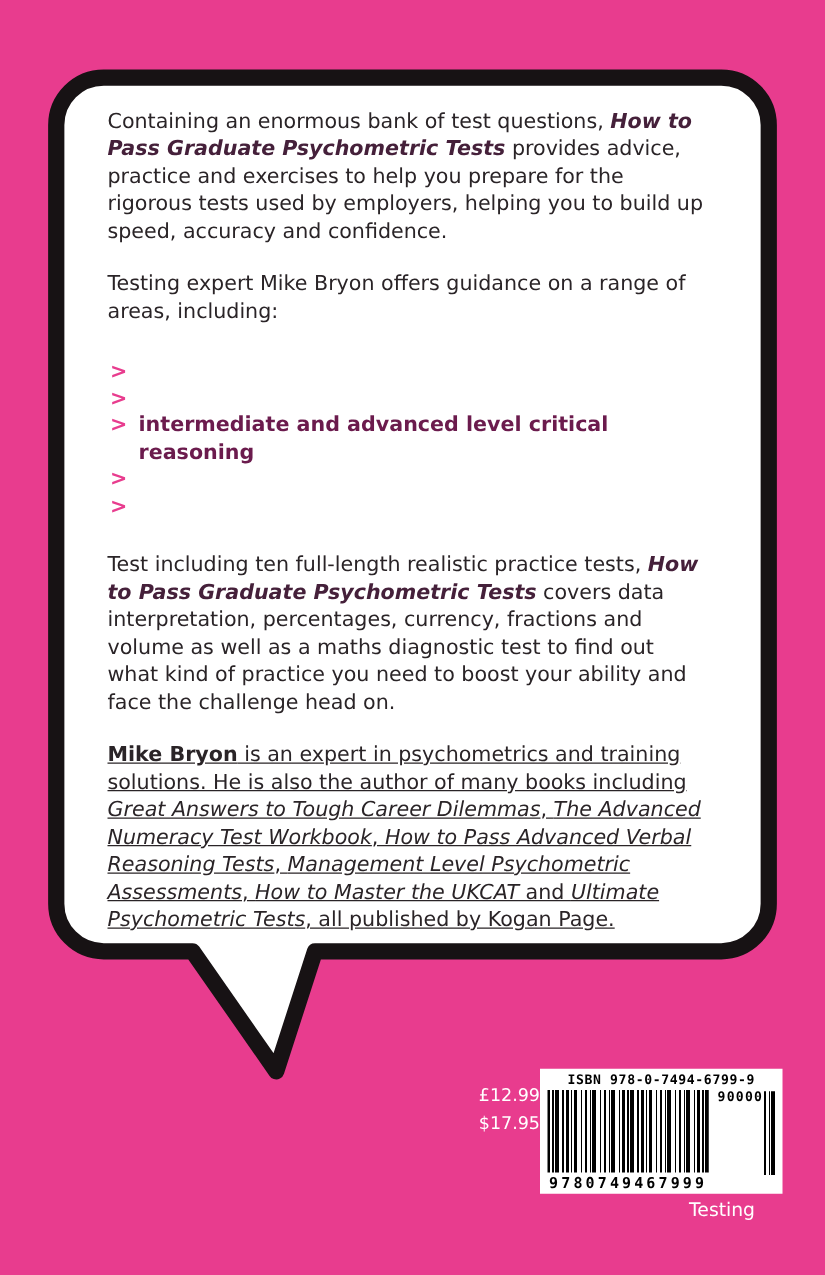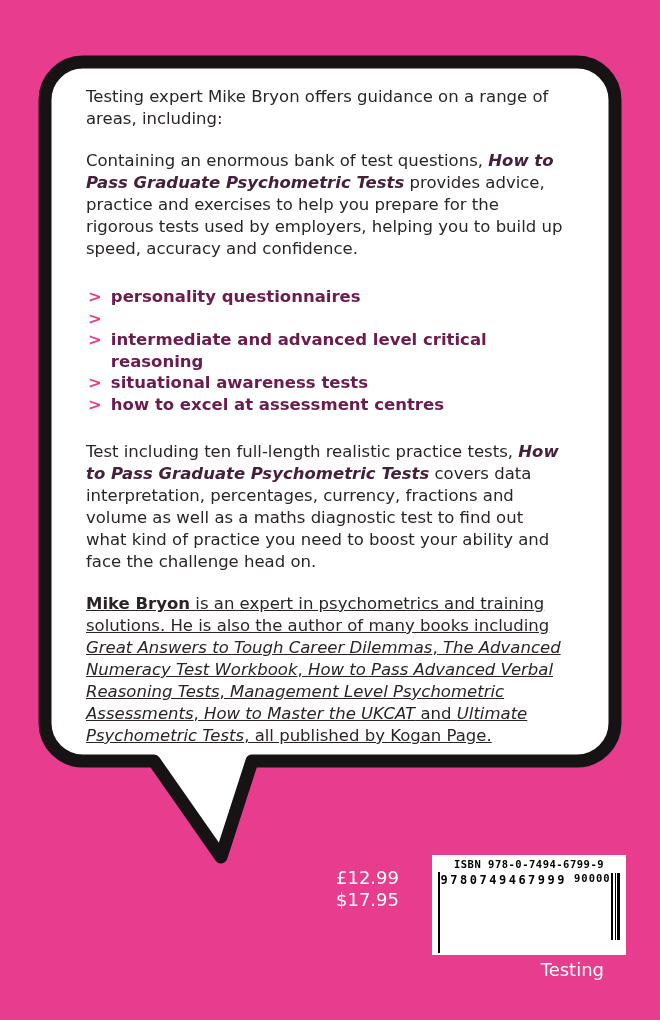--- a/index.html
+++ b/index.html
@@ -60,22 +60,23 @@
     font-size: 12.5px;
     line-height: 16.5px;
   }
   .pub-name, .pub-web { font-weight: 700; }
   .pub-city { color: rgba(255,255,255,0.85); }
   .prices {
     position: absolute;
     left: 336px;
     top: 867px;
     width: 96px;
+    text-align: right;
     color: #ffffff;
-    font-size: 18px;
+    font-size: 14px;
     line-height: 21.5px;
   }
   .barcode {
     position: absolute;
     left: 432px;
     top: 855px;
     width: 194px;
     height: 100px;
     background: #ffffff;
     color: #000;
@@ -85,21 +86,21 @@
   }
   .isbn-row {
     font-family: "DejaVu Sans Mono", "Liberation Mono", monospace;
     font-size: 10.5px;
     font-weight: 700;
     text-align: center;
     letter-spacing: 0.5px;
     white-space: nowrap;
   }
   .bars-row { display: flex; gap: 7px; flex: 1; margin-top: 2px; }
-  .main-col { flex: 1; display: flex; flex-direction: row; }
+  .main-col { flex: 1; display: flex; flex-direction: column; }
   .bars {
     background: repeating-linear-gradient(90deg,
       #000 0px, #000 2px,
       #fff 2px, #fff 4px,
       #000 4px, #000 5px,
       #fff 5px, #fff 6px,
       #000 6px, #000 9px,
       #fff 9px, #fff 12px,
       #000 12px, #000 13px,
       #fff 13px, #fff 15px);
@@ -125,56 +126,53 @@
     font-size: 10.5px;
     font-weight: 700;
     letter-spacing: 1px;
   }
   .bars.addon { flex: 1; margin-top: 1px; margin-bottom: 13px; }
   .category {
     position: absolute;
     right: 56px;
     top: 959px;
     color: #ffffff;
-    font-size: 18px;
+    font-size: 15px;
   }
 </style>
 </head>
 <body>
 
 <div class="page">
 
   <svg class="bubble-svg" width="660" height="1020" viewBox="0 0 660 1020" aria-hidden="true">
     <path class="bubble-path" d="M 83 62 H 577 A 38 38 0 0 1 615 100 V 723 A 38 38 0 0 1 577 761 H 252 L 221 857 L 154 761 H 83 A 38 38 0 0 1 45 723 V 100 A 38 38 0 0 1 83 62 Z"></path>
   </svg>
 
   <div class="bubble-content">
+    <p class="para"><span>Containing an enormous bank of test questions, </span><span class="bi">How to Pass Graduate Psychometric Tests</span><span> provides advice, practice and exercises to help you prepare for the rigorous tests used by employers, helping you to build up speed, accuracy and confidence.</span></p>
+
     <p class="para"><span>Testing expert Mike Bryon offers guidance on a range of areas, including:</span></p>
 
-    <p class="para"><span>Containing an enormous bank of test questions, </span><span class="bi">How to Pass Graduate Psychometric Tests</span><span> provides advice, practice and exercises to help you prepare for the rigorous tests used by employers, helping you to build up speed, accuracy and confidence.</span></p>
-
     <ul class="bullets">
       <li>
         <span class="marker">&gt;</span>
-        <span>personality questionnaires</span>
       </li>
       <li>
         <span class="marker">&gt;</span>
       </li>
       <li>
         <span class="marker">&gt;</span>
         <span>intermediate and advanced level critical reasoning</span>
       </li>
       <li>
         <span class="marker">&gt;</span>
-        <span>situational awareness tests</span>
-      </li>
-      <li>
-        <span class="marker">&gt;</span>
-        <span>how to excel at assessment centres</span>
+      </li>
+      <li>
+        <span class="marker">&gt;</span>
       </li>
     </ul>
 
     <p class="para"><span>Test including ten full-length realistic practice tests, </span><span class="bi">How to Pass Graduate Psychometric Tests</span><span> covers data interpretation, percentages, currency, fractions and volume as well as a maths diagnostic test to find out what kind of practice you need to boost your ability and face the challenge head on.</span></p>
 
     <p class="para"><span class="b">Mike Bryon</span><span> is an expert in psychometrics and training solutions. He is also the author of many books including </span><span class="i">Great Answers to Tough Career Dilemmas</span><span>, </span><span class="i">The Advanced Numeracy Test Workbook</span><span>, </span><span class="i">How to Pass Advanced Verbal Reasoning Tests</span><span>, </span><span class="i">Management Level Psychometric Assessments</span><span>, </span><span class="i">How to Master the UKCAT</span><span> and </span><span class="i">Ultimate Psychometric Tests</span><span>, all published by Kogan Page.</span></p>
   </div>
 
 
   <div class="prices">

